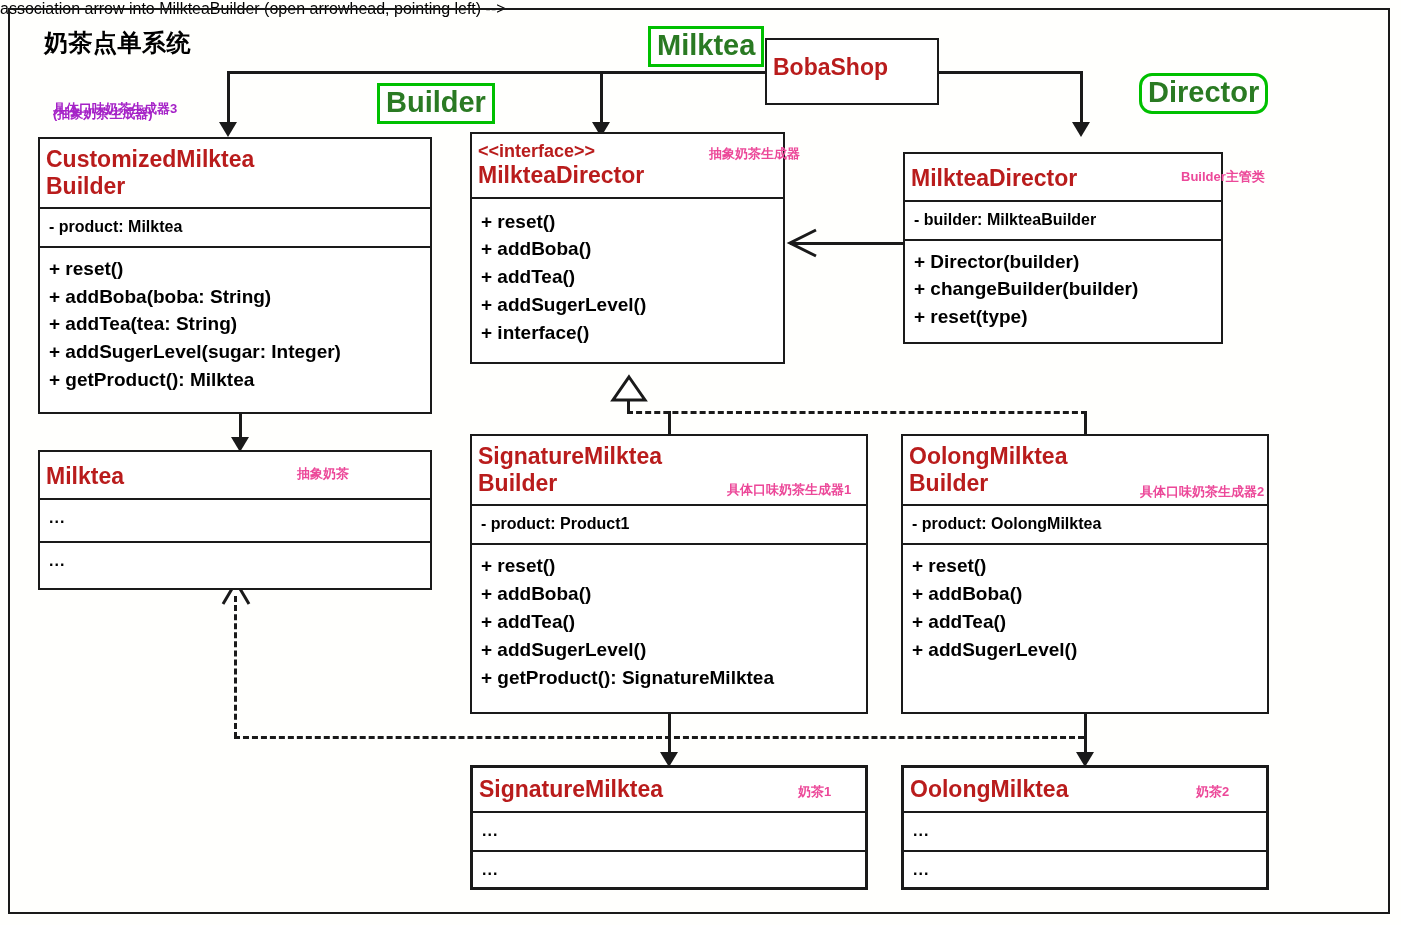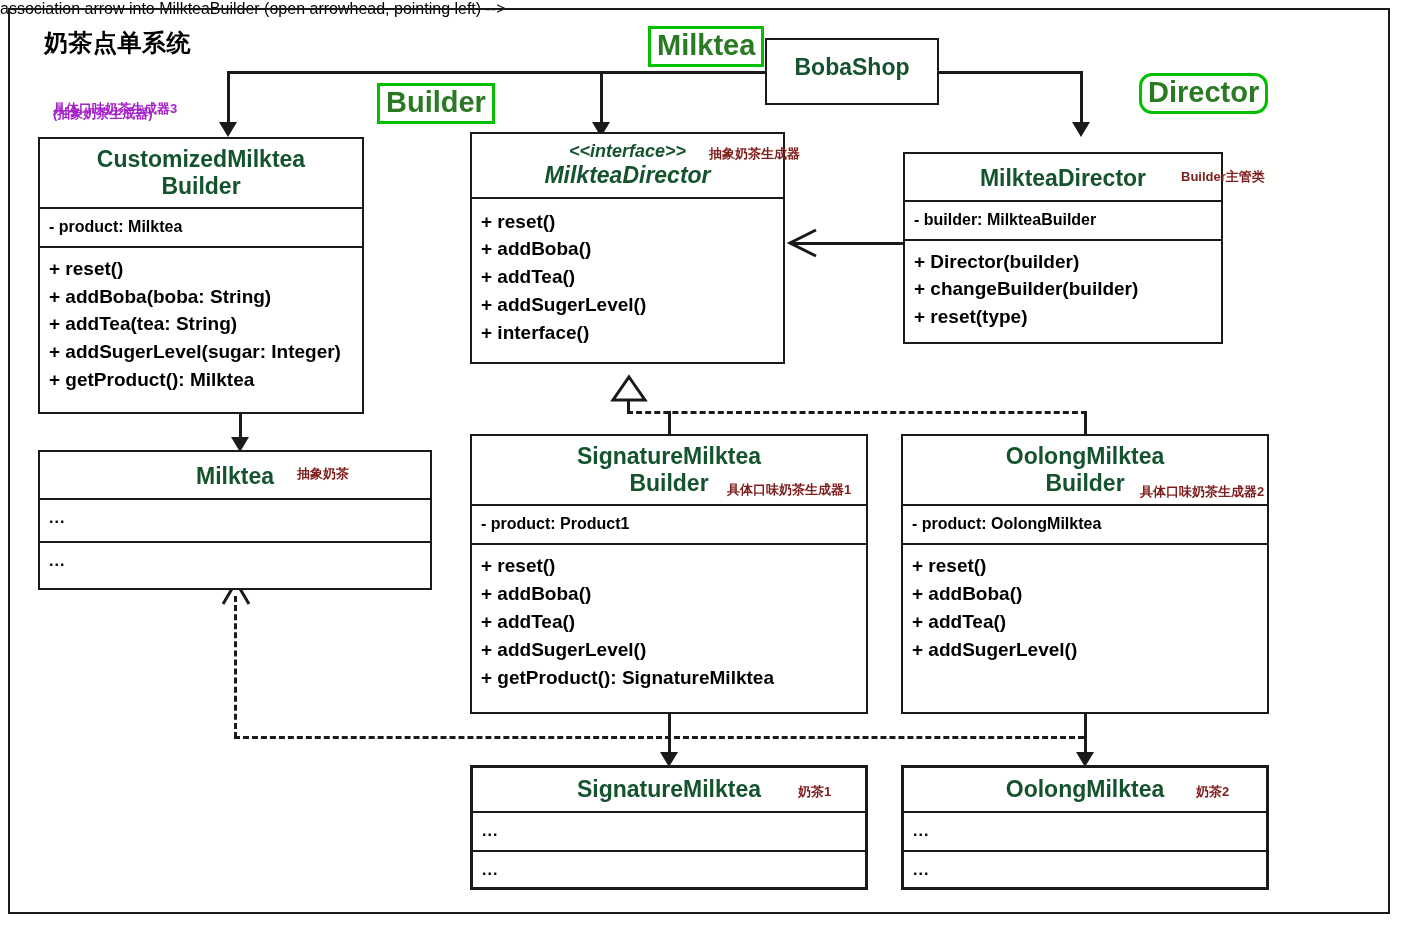--- a/index.html
+++ b/index.html
@@ -42,23 +42,22 @@
     box-sizing: border-box;
     border: 2px solid #1a1a1a;
     background: #ffffff;
     z-index: 5;
   }
   .uml-box.thick {
     border-width: 3px;
   }
   .uml-header {
     position: relative;
-    text-align: center;
-    font-weight: bold;
-    color: #14532d;
+    font-weight: bold;
+    color: #b91c1c;
     padding: 7px 6px 8px 6px;
     line-height: 1.16;
   }
   .uml-divider {
     border-top: 2px solid #1a1a1a;
   }
   .uml-section {
     padding: 7px 9px 8px 9px;
     font-size: 16px;
     font-weight: bold;
@@ -69,21 +68,21 @@
     white-space: nowrap;
   }
   .dots {
     letter-spacing: 1px;
     font-size: 16px;
     font-weight: bold;
   }
 
   
   .annot {
-    color: #7f1d1d;
+    color: #ec4899;
     font-size: 13px;
     font-weight: bold;
     white-space: nowrap;
   }
   .note-left {
     position: absolute;
     color: #a522c7;
     font-size: 13px;
     font-weight: bold;
     white-space: nowrap;
@@ -217,40 +216,40 @@
   <div class="role-tag" style="left:648px; top:26px;">Milktea</div>
   <div class="role-tag" style="left:377px; top:83px;">Builder</div>
   <div class="role-tag" style="left:1139px; top:73px;border-radius:13px;">Director</div>
 
   
   <div class="uml-box" style="left:765px; top:38px; width:174px; height:67px;">
     <div class="uml-header" style="font-size:23px; padding-top:14px;">BobaShop</div>
   </div>
 
   
-  <div class="uml-box" style="left:38px; top:137px; width:326px; height:277px;">
+  <div class="uml-box" style="left:38px; top:137px; width:394px; height:277px;">
     <div class="uml-header" style="font-size:23px;">
       <div>CustomizedMilktea</div>
       <div>Builder</div>
     </div>
     <div class="uml-divider uml-section" style="min-height:22px;">
       <div class="row">- product: Milktea</div>
     </div>
     <div class="uml-divider uml-section" style="font-size:19px; line-height:1.45;">
       <div class="row">+ reset()</div>
       <div class="row">+ addBoba(boba: String)</div>
       <div class="row">+ addTea(tea: String)</div>
       <div class="row">+ addSugerLevel(sugar: Integer)</div>
       <div class="row">+ getProduct(): Milktea</div>
     </div>
   </div>
 
   
   <div class="uml-box" style="left:470px; top:132px; width:315px; height:232px;">
-    <div class="uml-header" style="font-size:21px; font-style:italic;">
+    <div class="uml-header" style="font-size:21px; ">
       <div style="font-size:18px;">&lt;&lt;interface&gt;&gt;</div>
       <div style="font-size:23px;">MilkteaDirector</div>
     </div>
     <div class="uml-divider uml-section" style="font-size:19px; line-height:1.47; padding-top:9px;">
       <div class="row">+ reset()</div>
       <div class="row">+ addBoba()</div>
       <div class="row">+ addTea()</div>
       <div class="row">+ addSugerLevel()</div>
       <div class="row">+ interface()</div>
     </div>

